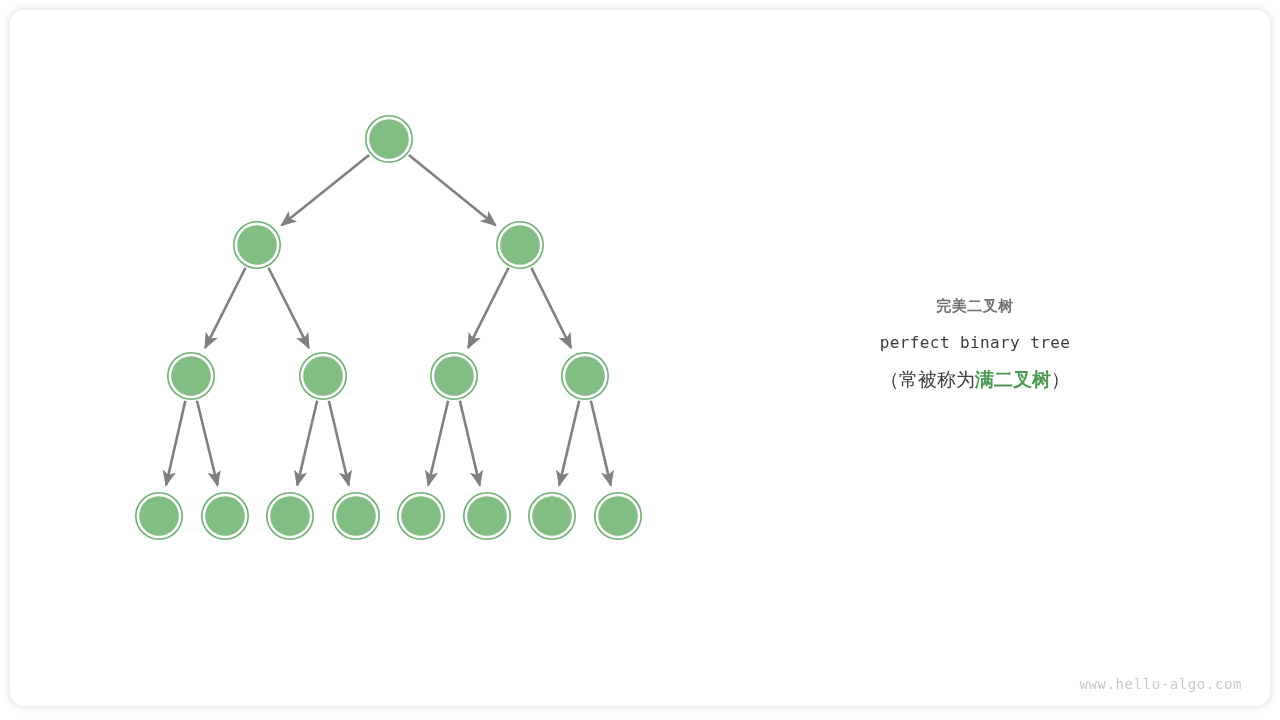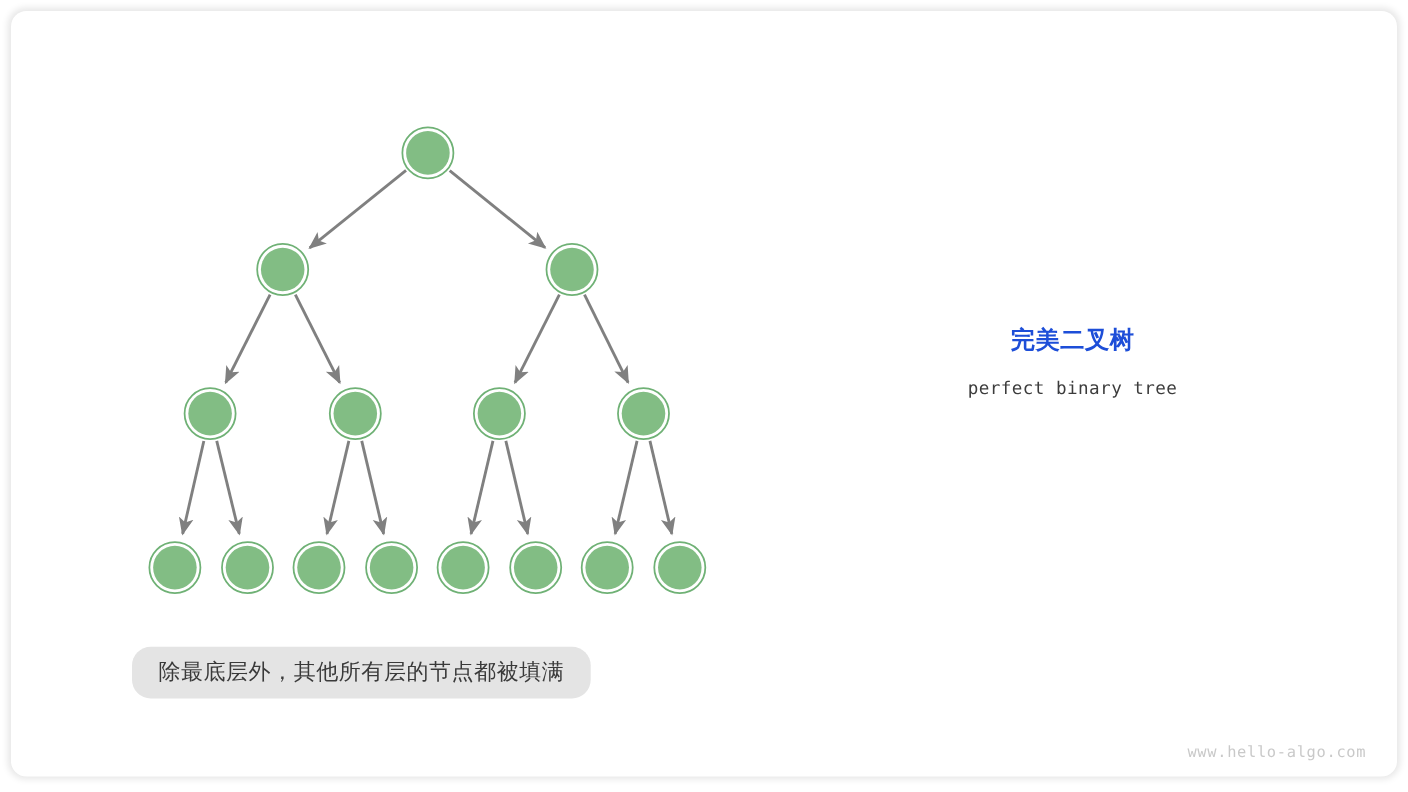--- a/index.html
+++ b/index.html
@@ -40,27 +40,26 @@
     display: block;
   }
   .legend {
     position: absolute;
     left: 830px;
     top: 285px;
     width: 270px;
     text-align: center;
   }
   .legend-title {
-    font-size: 22px;
+    font-size: 15px;
     font-weight: bold;
-    color: #1d4ed8;
+    color: #737373;
     letter-spacing: 0.5px;
     line-height: 1.45;
     margin: 0 0 14px 0;
-    font-family: Liberation Mono, monospace;
   }
   .legend-sub {
     font-family: "DejaVu Sans Mono", "Liberation Mono", monospace;
     font-size: 16px;
     color: #3c3c3c;
     line-height: 1.45;
     margin: 0 0 12px 0;
     letter-spacing: 0.4px;
   }
   .legend-alt {
@@ -198,19 +197,19 @@
             <circle cx="608" cy="506" r="23.2" fill="none" stroke="#6fb175" stroke-width="1.6"></circle>
             <circle cx="608" cy="506" r="21.4" fill="#ffffff"></circle>
             <circle cx="608" cy="506" r="19.8" fill="#82bd84"></circle>
           </g>
         </g>
     </svg>
 
     <div class="legend">
       <div class="legend-title">完美二叉树</div>
       <div class="legend-sub">perfect binary tree</div>
+      <div class="legend-alt"><span>（常被称为</span><span class="hl">满二叉树</span><span>）</span></div>
     </div>
 
-    <div class="caption-pill">除最底层外，其他所有层的节点都被填满</div>
 
     <div class="watermark">www.hello-algo.com</div>
   </div>
 </div>
 
 </body></html>

